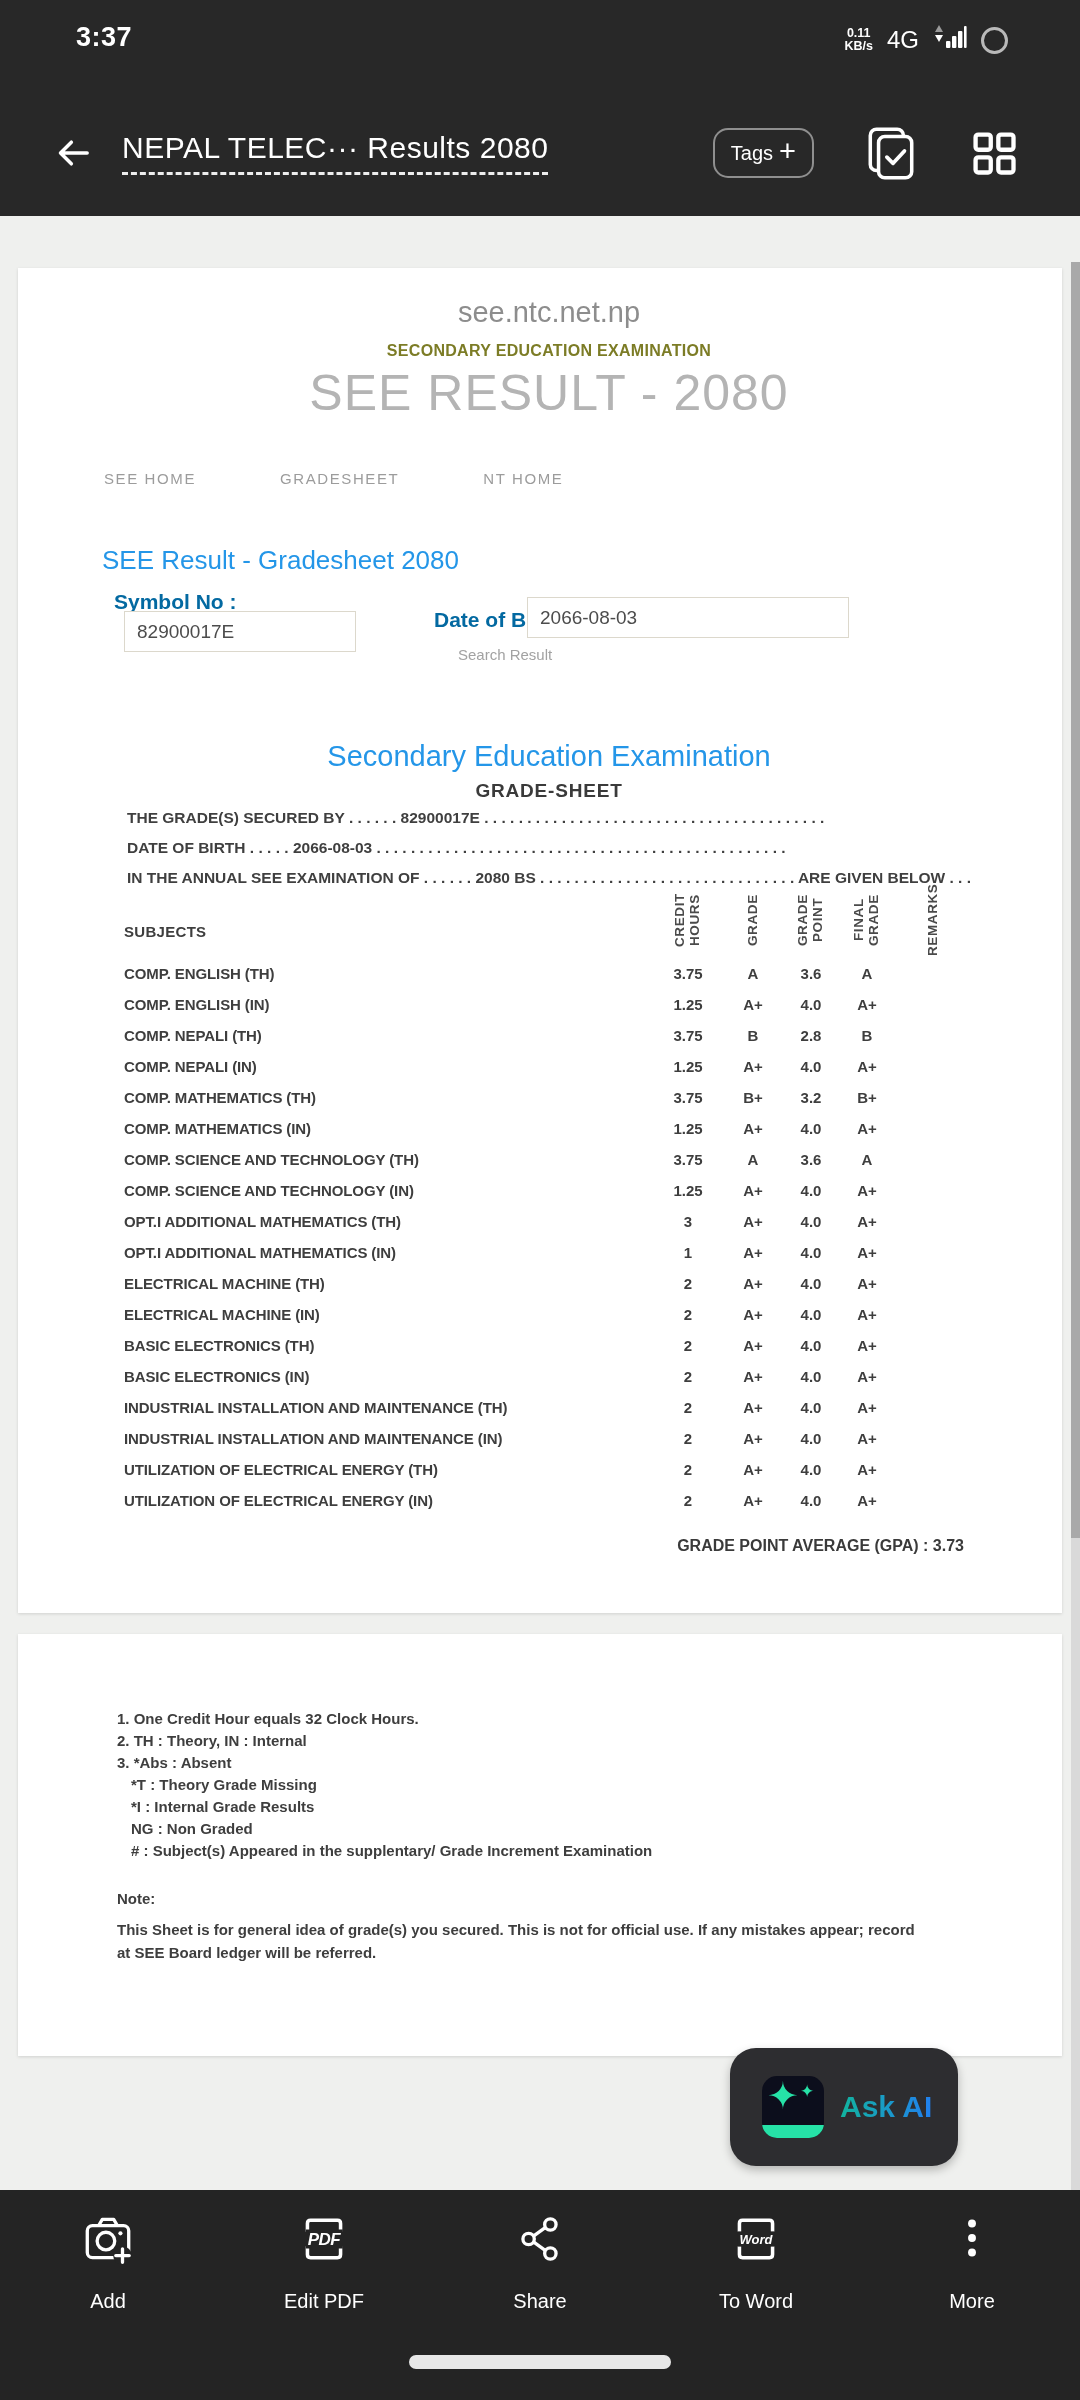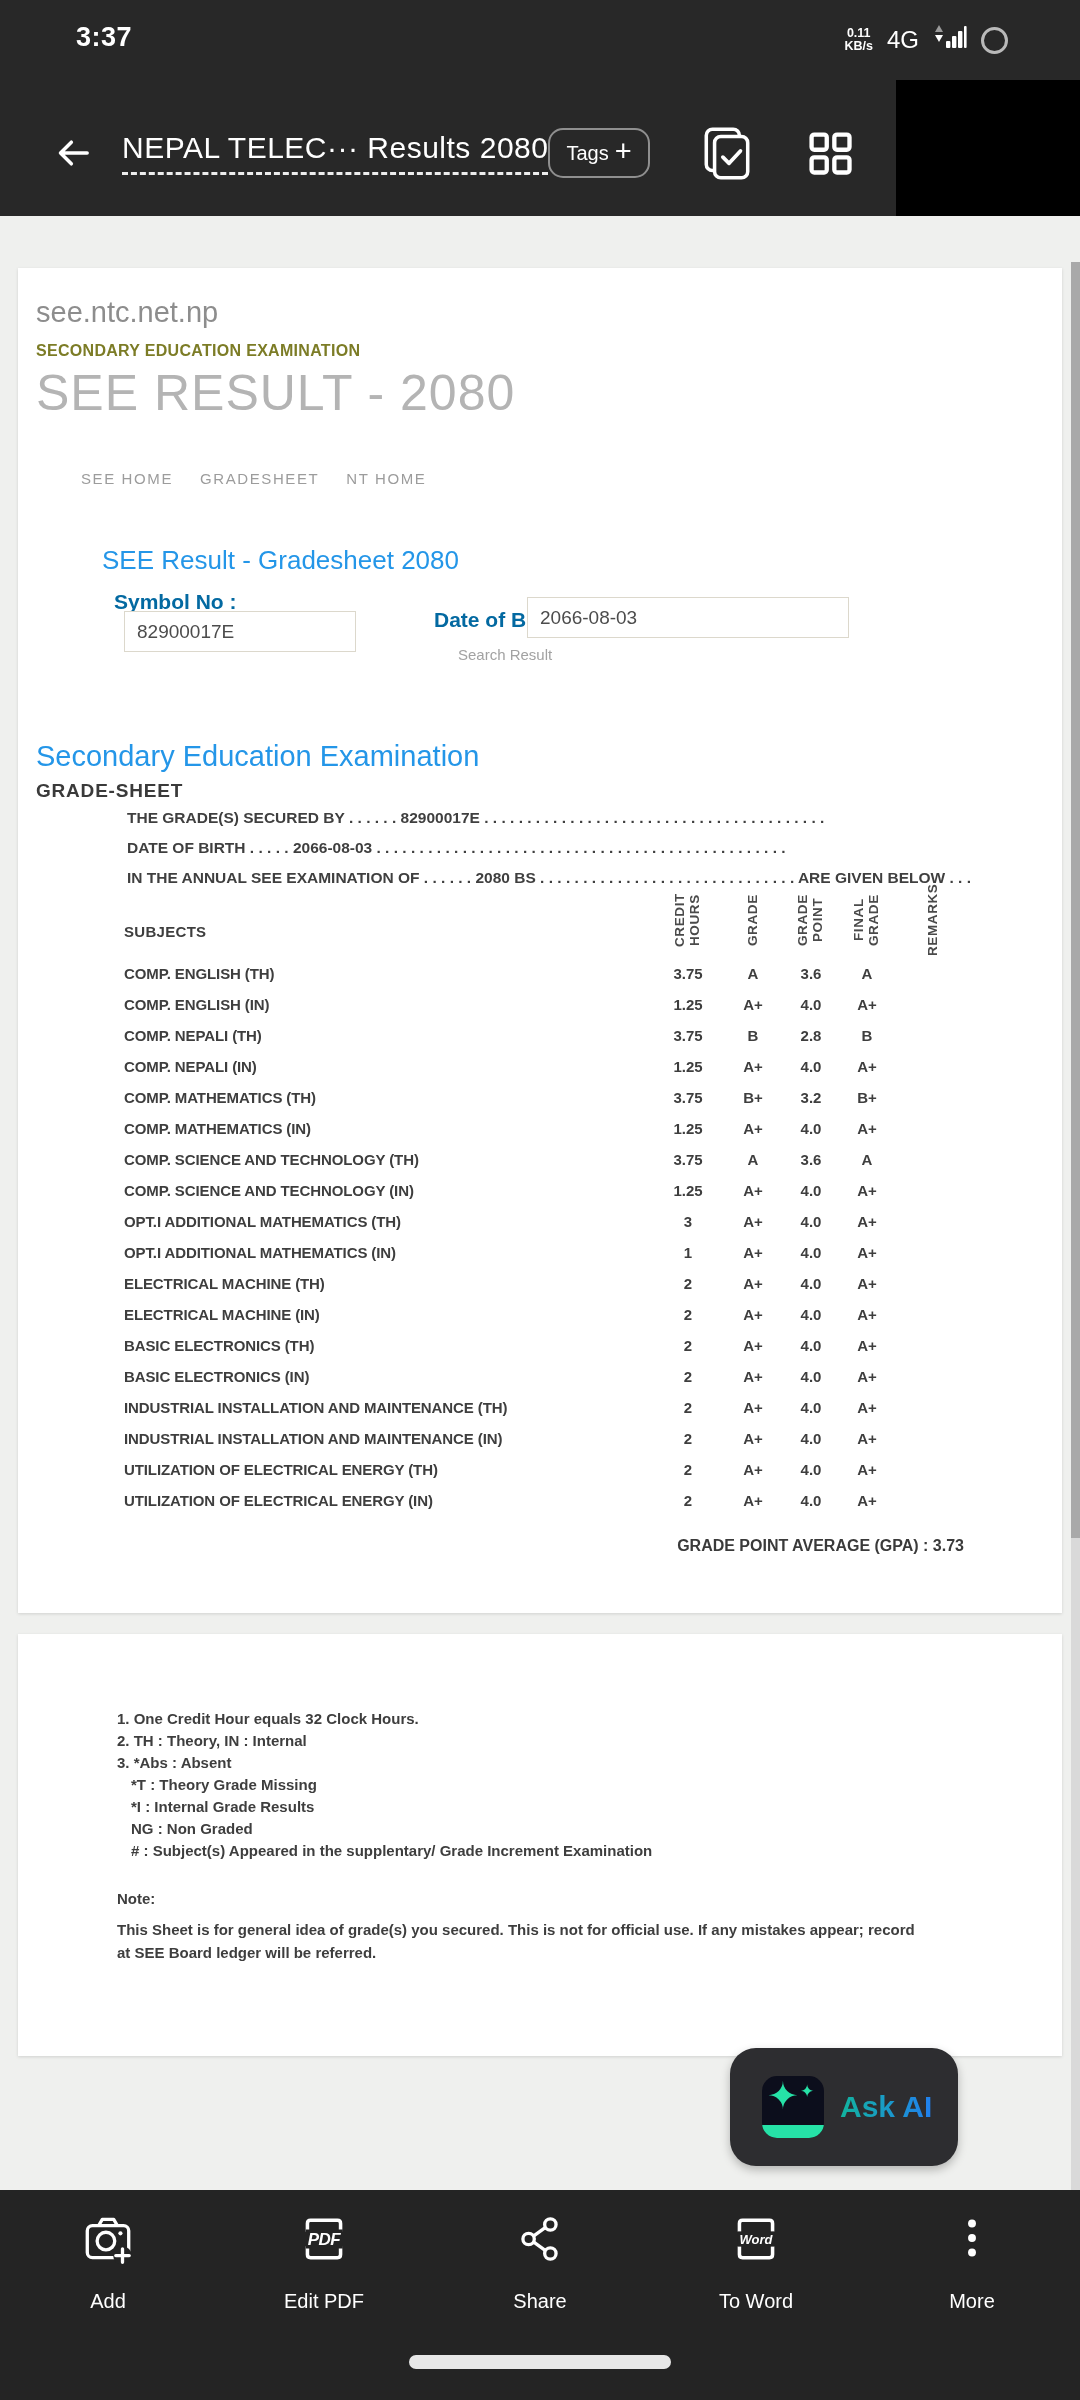--- a/index.html
+++ b/index.html
@@ -9,45 +9,45 @@
   
   .status-bar { position:absolute; left:0; top:0; width:1080px; height:80px; background:#282828; color:#fff;
     display:flex; align-items:center; }
   .sb-time { position:absolute; left:76px; top:22px; font-size:27px; font-weight:700; letter-spacing:.5px; }
   .sb-right { position:absolute; right:72px; top:0; height:80px; display:flex; align-items:center; gap:14px;justify-content:space-between; }
   .sb-kbps { font-size:12.5px; font-weight:700; line-height:13px; text-align:center; }
   .sb-net { font-size:24px; font-weight:500; }
   .sb-ring { width:27px; height:27px; border:3.5px solid #b9b9b9; border-radius:50%; }
 
   
-  .app-header { position:absolute; left:0; top:80px; width:896px; height:136px; background:#282828;
+  .app-header { position:absolute; left:0; top:80px; width:1080px; height:136px; background:#282828;
     display:flex; align-items:center; padding:10px 60px 0 52px; }
   .back-btn { width:42px; height:42px; flex:0 0 auto; display:flex; align-items:center; justify-content:center; }
   .doc-title { margin-left:28px; font-size:30px; color:#fff; letter-spacing:.5px;
     border-bottom:3px dashed #ededed; padding-bottom:7px; white-space:nowrap; }
   .hdr-spacer { flex:1; }
   .tags-pill { border:2px solid #8f8f8f; border-radius:15px; height:50px; padding:0 16px;
     display:flex; align-items:center; gap:6px; color:#fff; }
   .tags-pill .t-label { font-size:20px; }
   .tags-pill .t-plus { font-size:29px; font-weight:300; margin-top:-3px; }
   .hdr-icon { margin-left:48px; display:flex; align-items:center; justify-content:center; }
 
   
   .content { position:absolute; left:0; top:216px; width:1080px; height:1974px; background:#eff0ee; overflow:hidden; }
   .page { position:absolute; left:18px; width:1044px; background:#fff; box-shadow:0 1px 3px rgba(0,0,0,.13); }
   .page1 { top:52px; height:1345px; }
   .page2 { top:1380px; height:422px;margin-top:38px; }
   .scroll-track { position:absolute; right:0; top:1322px; width:9px; height:652px; background:#d9d9d9; }
   .scroll-thumb { position:absolute; right:0; top:46px; width:9px; height:1276px; background:#a9a9a9; }
 
-  .ctr { position:absolute; left:0; width:100%; text-align:left;padding-left:18px; }
+  .ctr { position:absolute; left:0; width:100%; text-align:center;padding-left:18px; }
   .site-url { top:28px; font-size:29px; color:#8d8d8d; }
   .exam-label { top:74px; font-size:16px; font-weight:700; color:#7c7c26; letter-spacing:.3px; }
   .result-title { top:96px; font-size:50px; color:#b4b4b4; letter-spacing:1px; }
-  .site-nav { position:absolute; left:63px; top:202px; display:flex; gap:27px;text-align:center; }
+  .site-nav { position:absolute; left:86px; top:202px; display:flex; gap:84px;text-align:center; }
   .navlink { font-size:15px; color:#9c9c9c; letter-spacing:1.6px; font-weight:500; }
 
   .section-heading { position:absolute; left:84px; top:277px; font-size:26px; color:#2496e8; }
   .fld-label { position:absolute; font-size:21px; font-weight:700; color:#0369a1; }
   .sym-label { left:96px; top:322px; }
   .dob-label { left:416px; top:340px; }
   .txt-input { position:absolute; height:41px; background:#fff; border:1px solid #dcd8cc;
     font-size:19px; color:#4c4c4c; padding:0 12px; line-height:39px; }
   .sym-input { left:106px; top:343px; width:232px; }
   .dob-input { left:509px; top:329px; width:322px; }

